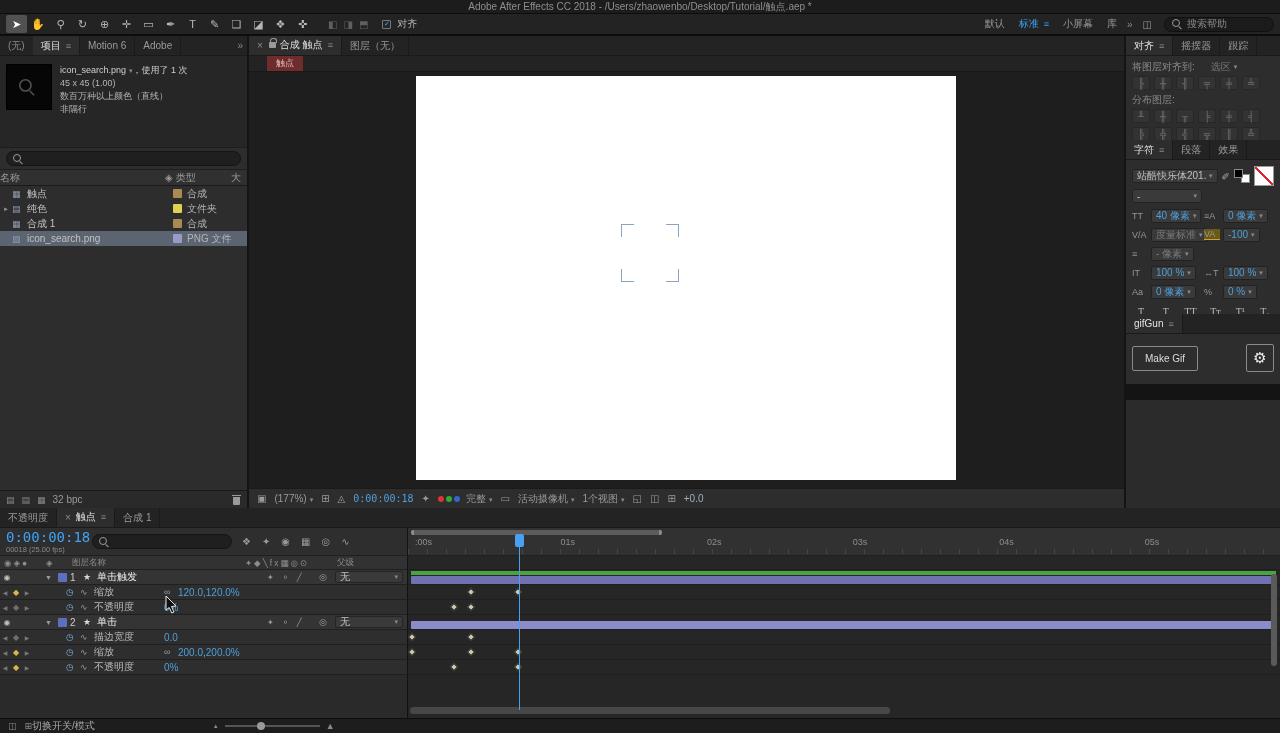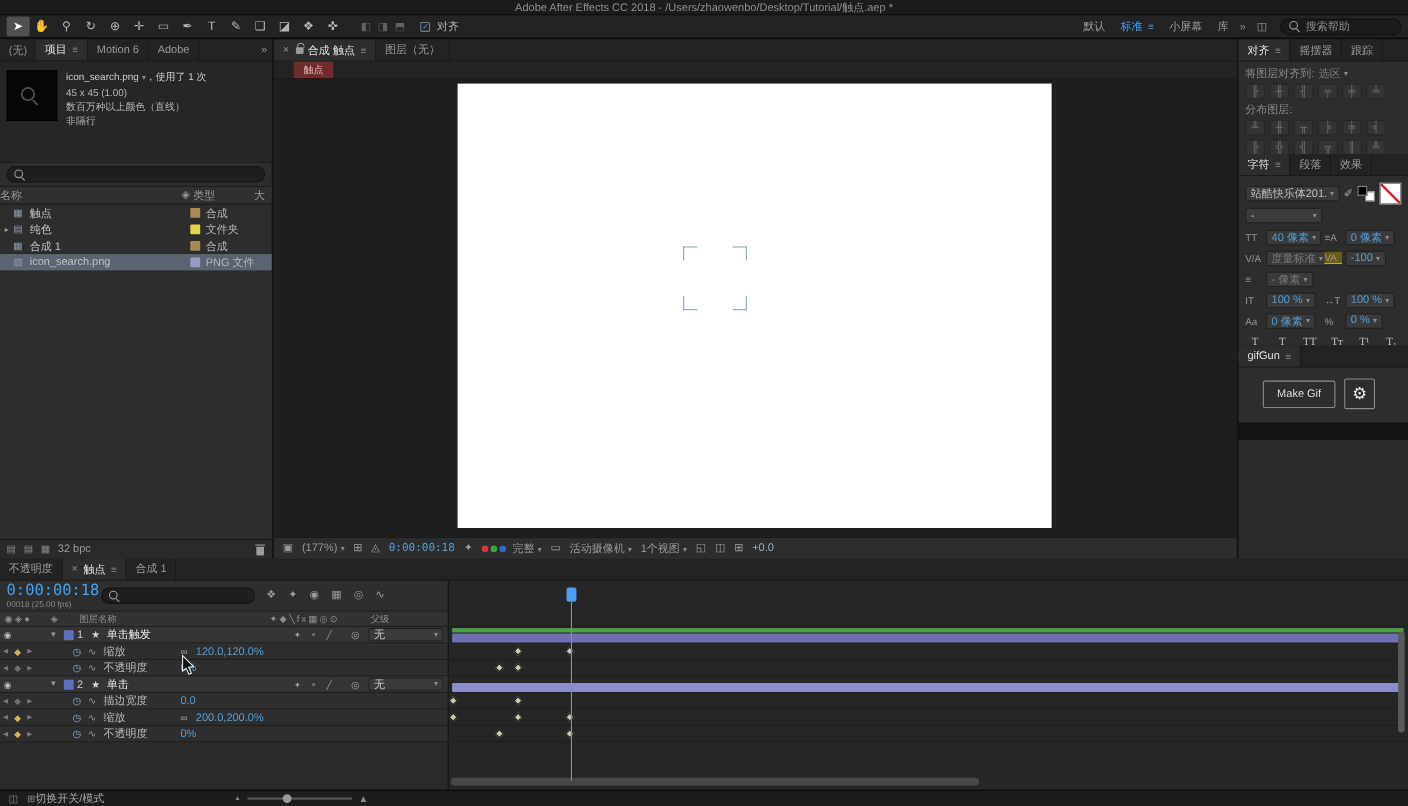--- a/index.html
+++ b/index.html
@@ -100,21 +100,21 @@
   .sw{width:9px;height:9px;position:absolute;border:1px solid #888;}
   .swb{left:0;top:0;background:#000;z-index:2;}
   .sww{right:0;bottom:0;background:#fff;}
   .bigswatch{width:20px;height:20px;border:1px solid #999;background:linear-gradient(to top right,#fff 45%,#d23 46%,#d23 54%,#fff 55%);}
   .crow{display:flex;align-items:center;height:19px;gap:2px;}
   .chalf{flex:1;display:flex;align-items:center;gap:3px;min-width:0;}
   .cicon{color:#979797;font-size:9px;min-width:16px;}
   .cicon.trk{background:#6a5a17;border-bottom:1px solid #c9a62e;}
   .stylebtns{display:flex;gap:7px;align-items:center;height:20px;justify-content:center;color:#bdbdbd;}
   .stylebtns .gbtn{background:transparent;border-color:transparent;color:#bdbdbd;font-family:"Liberation Serif",serif;}
-  .gifgun-body{display:flex;gap:8px;align-items:center;justify-content:flex-start;padding:10px 22px;}
+  .gifgun-body{display:flex;gap:8px;align-items:center;justify-content:space-between;padding:10px 6px;}
   .gifbtn{border:1px solid #8a8a8a;color:#ddd;padding:6px 12px;border-radius:2px;}
   .gearbtn{border:1px solid #8a8a8a;width:28px;height:28px;display:inline-flex;align-items:center;justify-content:center;color:#eee;font-size:15px;border-radius:2px;}
 
   
   #timeline{left:0;top:508px;width:1280px;height:210px;background:#2d2d2d;}
   #tl-body{position:relative;height:190px;display:flex;flex-direction:column;background:#262626;}
   .tlrow,.tl-toprow,.tl-hdrrow,.tl-fillrow{display:flex;width:100%;}
   .tl-left{width:408px;flex:none;background:#2e2e2e;border-right:1px solid #121212;border-bottom:1px solid #1f1f1f;display:flex;align-items:center;position:relative;}
   .tl-right{flex:1;position:relative;border-bottom:1px solid #1f1f1f;background:#262626;}
   .tl-toprow{height:28px;}
@@ -338,21 +338,21 @@
           <span class="tmenu">≡</span>
         </span><span class="tab">
           <span class="tlabel">摇摆器</span>
         </span><span class="tab">
           <span class="tlabel">跟踪</span>
         </span></span>
     </div>
   <div class="rp-body">
     <div class="rowline">
       <span>将图层对齐到:</span>
-      <span class="dim" style="margin-left:4px;">选区</span>
+      <span class="dim" style="margin-left:16px;">选区</span>
       <span class="dd">▾</span>
     </div>
     <div class="gbtns">
         <span class="gbtn">╟</span>
         <span class="gbtn">╫</span>
         <span class="gbtn">╢</span>
         <span class="gbtn">╤</span>
         <span class="gbtn">╪</span>
         <span class="gbtn">╧</span>
       </div>
@@ -525,20 +525,30 @@
       <div class="tl-left">
         <div class="tc-block">
           <div class="tc">0:00:00:18</div>
           <div class="tcsub">00018 (25.00 fps)</div>
         </div>
         <div class="tl-search">
             <span class="mag"></span>
           </div>
         <div id="tl-icons"><span class="tlico">❖</span><span class="tlico">✦</span><span class="tlico">◉</span><span class="tlico">▦</span><span class="tlico">◎</span><span class="tlico">∿</span></div>
       </div>
+      <div class="tl-right" id="ruler">
+        <div class="workarea" id="workarea" style="left: 0.3%; width: 28.8%;"></div>
+        <div class="ruler-ticks"></div>
+      <span class="rlabel" style="left: 0.8%;">:00s</span>
+          <span class="rlabel" style="left: 17.5%;">01s</span>
+          <span class="rlabel" style="left: 34.3%;">02s</span>
+          <span class="rlabel" style="left: 51%;">03s</span>
+          <span class="rlabel" style="left: 67.8%;">04s</span>
+          <span class="rlabel" style="left: 84.5%;">05s</span>
+        </div>
     </div>
     <div class="tl-hdrrow">
       <div class="tl-left">
         <span class="havf">◉◈●</span>
         <span class="htag">◈</span>
         <span class="hname">图层名称</span>
         <span class="hsw">✦◆╲fx▦◎⊙</span>
         <span class="hparent">父级</span>
       </div>
       <div class="tl-right"></div>

